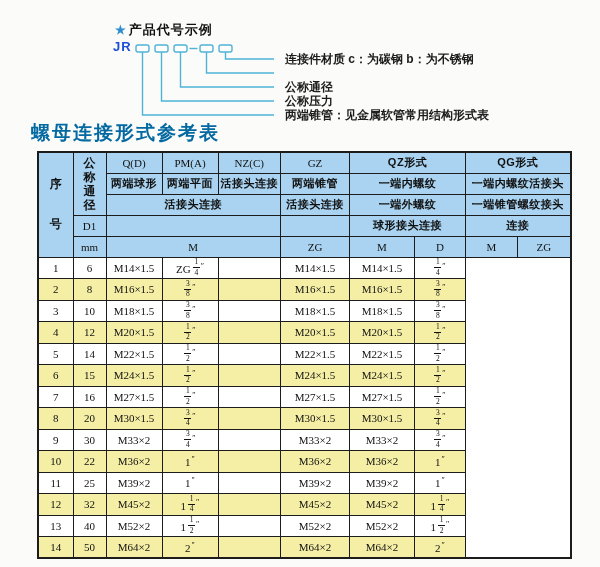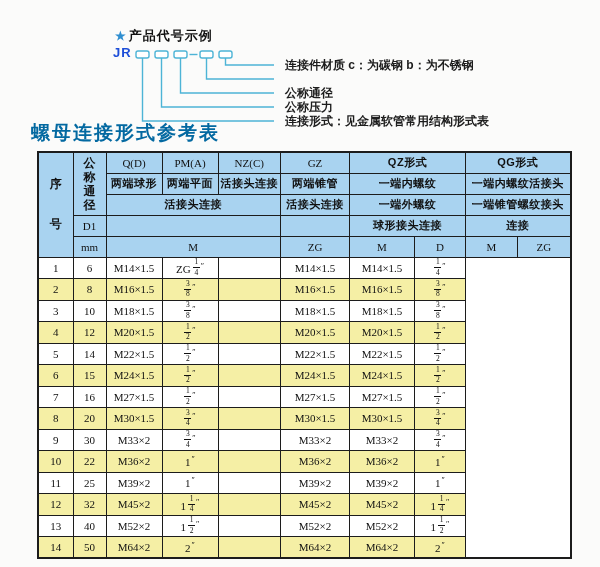--- a/index.html
+++ b/index.html
@@ -3,21 +3,21 @@
 <meta charset="utf-8">
 <style>
   html,body{margin:0;padding:0;}
   body{
     width:600px;height:567px;position:relative;overflow:hidden;
     background:var(--page-bg,#fbfbfa);
     font-family:"Liberation Sans",sans-serif;
     color:var(--text,#111);
   }
   
-  .diagram{position:absolute;left:0;top:7px;width:600px;height:154px;}
+  .diagram{position:absolute;left:0;top:1px;width:600px;height:154px;}
   .diagram svg{position:absolute;left:0;top:0;}
   .diagram-title{
     position:absolute;left:115px;top:20px;font-size:13px;font-weight:bold;
     letter-spacing:1px;white-space:nowrap;
   }
   .star{color:var(--star-blue,#2f8ed0);font-size:12px;margin-right:2px;}
   .jr-prefix{
     position:absolute;left:113px;top:38px;font-size:13px;font-weight:bold;
     color:#1d4ed8;letter-spacing:1px;
   }
@@ -81,21 +81,21 @@
       <polyline points="180.5,51 180.5,86 274,86"></polyline>
       <polyline points="161.5,51 161.5,100 274,100"></polyline>
       <polyline points="142.5,51 142.5,114 274,114"></polyline>
     </g>
   </svg>
   <div class="diagram-title"><span class="star">★</span><span>产品代号示例</span></div>
   <div class="jr-prefix">JR</div>
   <div class="dlabel" style="top:51px">连接件材质  c：为碳钢  b：为不锈钢</div>
   <div class="dlabel" style="top:79px">公称通径</div>
   <div class="dlabel" style="top:93px">公称压力</div>
-  <div class="dlabel" style="top:107px">连接形式：见金属软管常用结构形式表</div>
+  <div class="dlabel" style="top:107px">两端锥管：见金属软管常用结构形式表</div>
 </div>
 
 <h1 class="table-title">螺母连接形式参考表</h1>
 
 <div class="tbl-wrap">
 <table>
   <colgroup>
     <col style="width:35px">
         <col style="width:33px">
     <col style="width:56px">

